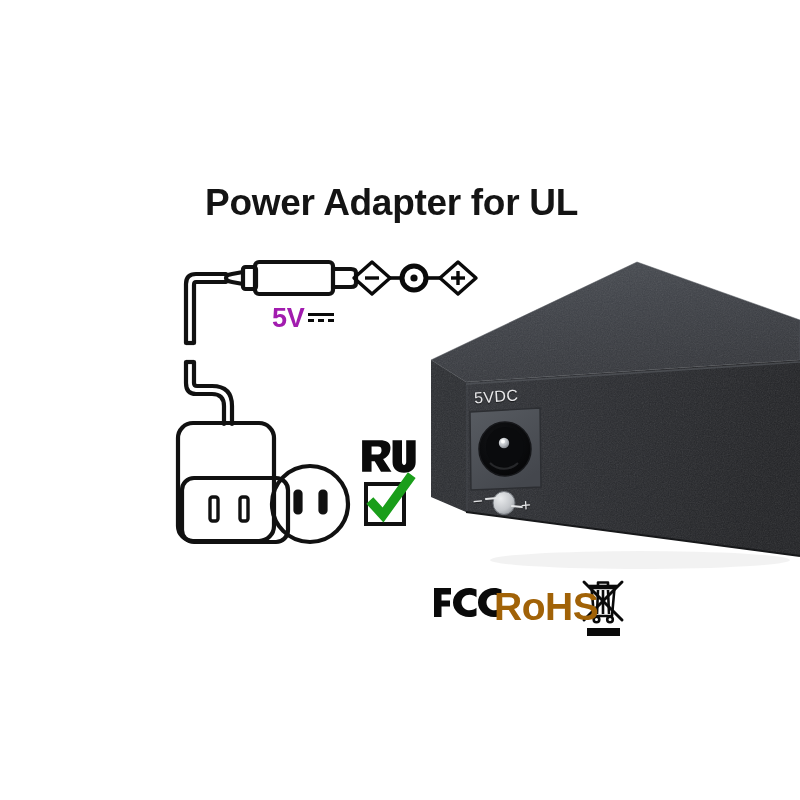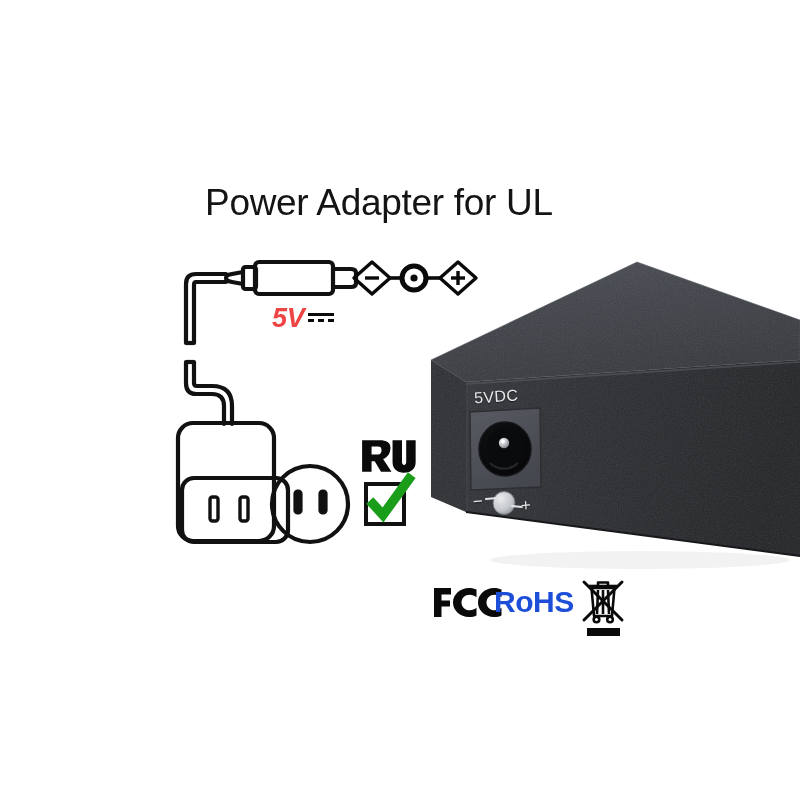--- a/index.html
+++ b/index.html
@@ -20,37 +20,36 @@
   #title {
     position: absolute;
     left: 205px;
     top: 181px;
     font-size: 37px;
     line-height: 44px;
     color: #141414;
     white-space: nowrap;
     letter-spacing: -0.3px;
   }
-  #title .strong { font-weight: 400; margin-top: 48px; }
-  #title .light  { font-weight: 400; }
+  #title .strong { font-weight: 700; margin-top: 48px; }
+  #title .light  { font-weight: 700; }
 
   
   #spec-text {
     position: absolute;
     left: 272px;
     top: 303px;
     font-size: 27px;
     font-weight: 700;
-    color: #ef4444;
+    color: #a21caf;
     white-space: nowrap;
     letter-spacing: -0.2px;
     display: flex;
     align-items: center;
     gap: 2px;
-    font-style: italic;
   }
   .dc-sym {
     display: inline-block;
     width: 26px;
     height: 16px;
     position: relative;
     margin: 0 1px;
   }
   .dc-sym i {
     position: absolute;
@@ -62,23 +61,23 @@
   .dc-sym i.s1 { top: 2px;  width: 26px; }
   .dc-sym i.s2 { top: 8px;  width: 6px; }
   .dc-sym i.s3 { top: 8px;  width: 6px; left: 10px; }
   .dc-sym i.s4 { top: 8px;  width: 6px; left: 20px; }
 
   
   #rohs-text {
     position: absolute;
     left: 494px;
     top: 585px;
-    font-size: 30px;
+    font-size: 39px;
     font-weight: 700;
-    color: #1d4ed8;
+    color: #a16207;
     letter-spacing: -0.5px;
     white-space: nowrap;
   }
 
   
   #device-port-label {
     position: absolute;
     left: 474px;
     top: 388px;
     font-size: 16px;

